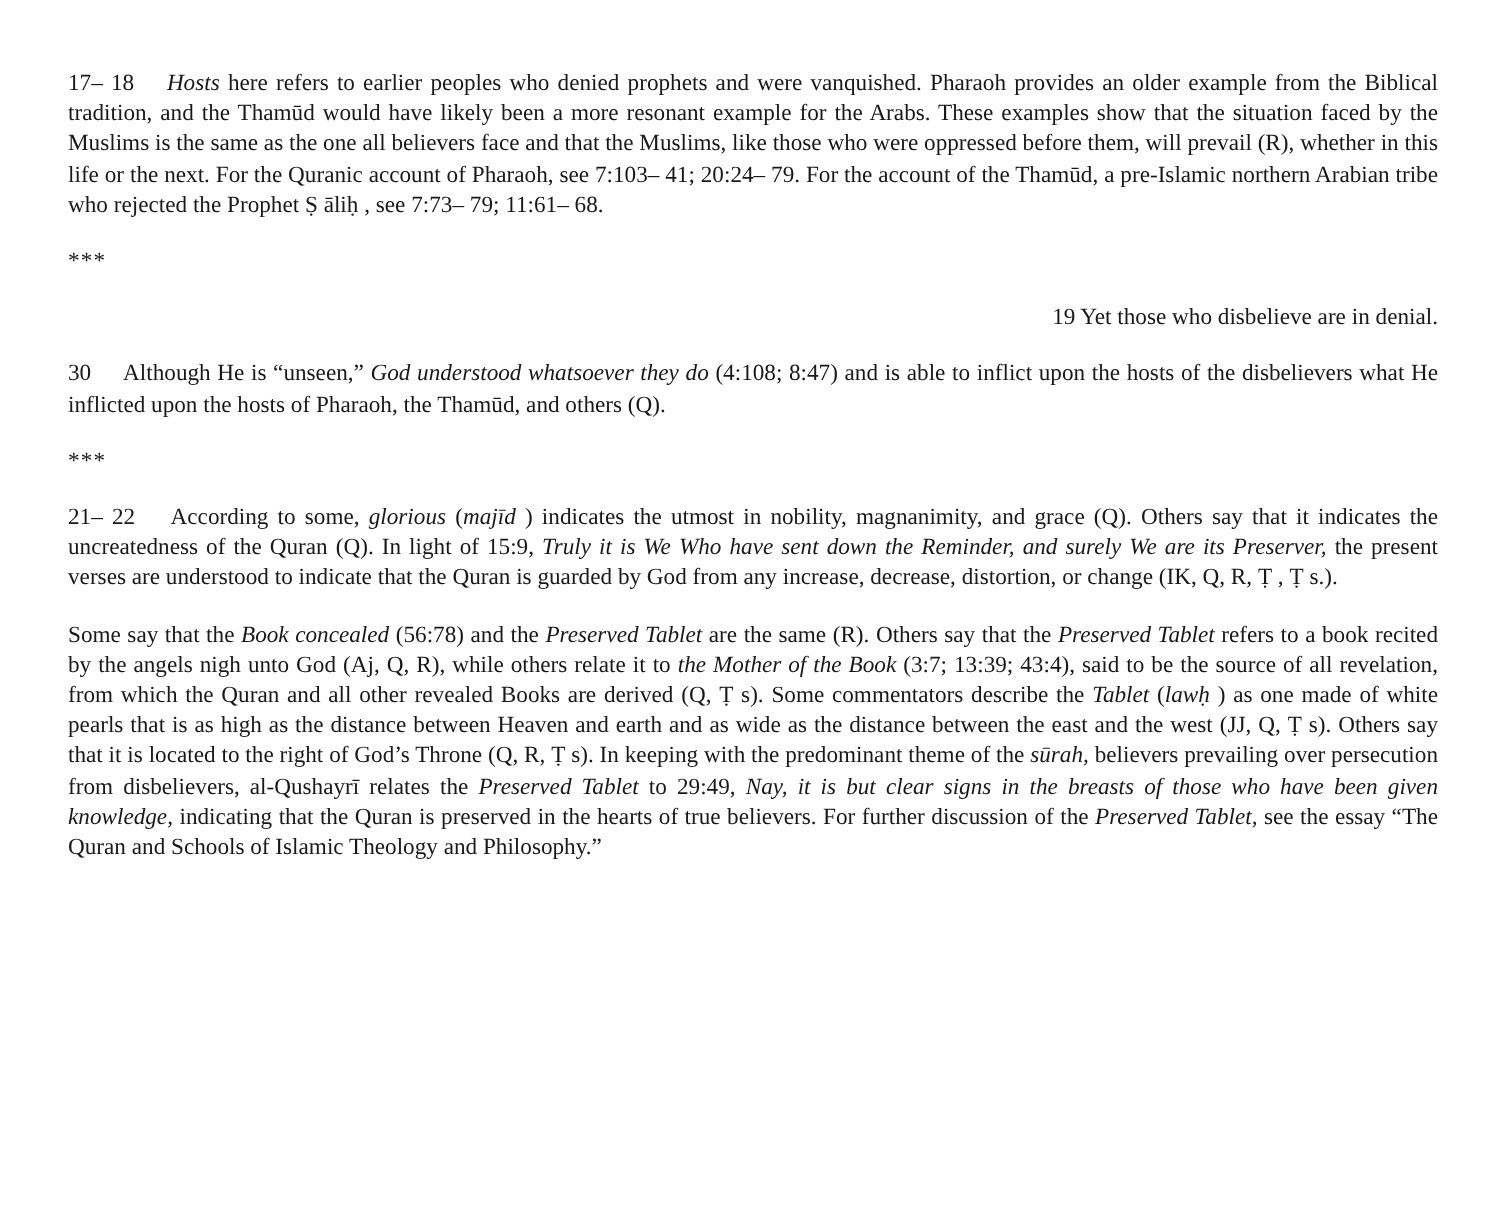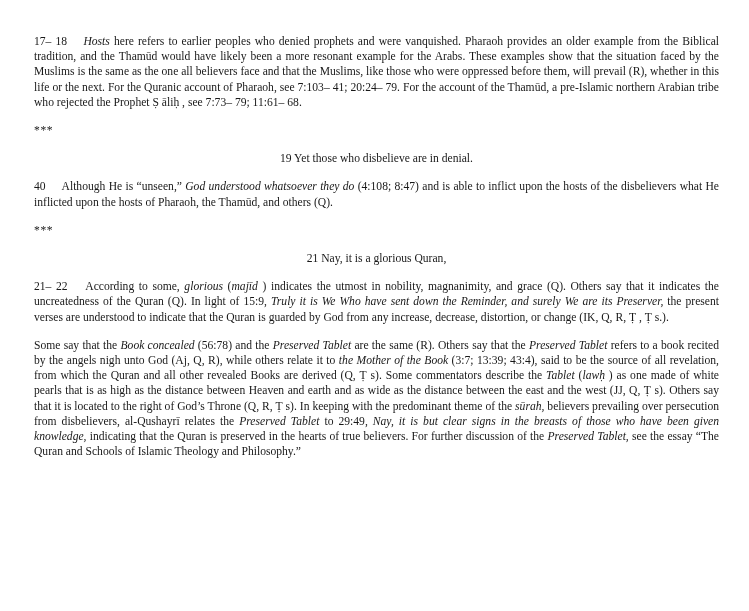--- a/index.html
+++ b/index.html
@@ -32,21 +32,21 @@
   
   .commentary {
     margin-bottom: 13px;
   }
   .commentary .vnum {
     white-space: pre;
   }
   
   .verse {
     margin-bottom: 13px;
-    text-align: center;
+    text-align: right;
   }
   
   .sep {
     margin: 0 0 13px 0;
     font-size: 11.6px;
     line-height: 15.2px;
     letter-spacing: 0.6px;
     text-align: left;
     color: #181818;
   }
@@ -62,24 +62,23 @@
 
   <div class="spacer-top"></div>
 
   <p class="block commentary"><span class="vnum">17– 18</span><span class="vnum">    </span><i>Hosts</i><span> here refers to earlier peoples who denied prophets and were vanquished. Pharaoh provides an older example from the Biblical tradition, and the Thamūd would have likely been a more resonant example for the Arabs. These examples show that the situation faced by the Muslims is the same as the one all believers face and that the Muslims, like those who were oppressed before them, will prevail (R), whether in this life or the next. For the Quranic account of Pharaoh, see 7:103– 41; 20:24– 79. For the account of the Thamūd, a pre-Islamic northern Arabian tribe who rejected the Prophet Ṣ āliḥ , see 7:73– 79; 11:61– 68.</span></p>
 
   <p class="sep">***</p>
 
   <p class="block verse"><span>19 Yet those who disbelieve are in denial.</span></p>
 
 
-  <p class="block commentary"><span class="vnum">40</span><span class="vnum">     </span><span>Although He is “unseen,” </span><i>God understood whatsoever they do</i><span> (4:108; 8:47) and is able to inflict upon the hosts of the disbelievers what He inflicted upon the hosts of Pharaoh, the Thamūd, and others (Q).</span></p>
+  <p class="block commentary"><span class="vnum">30</span><span class="vnum">     </span><span>Although He is “unseen,” </span><i>God understood whatsoever they do</i><span> (4:108; 8:47) and is able to inflict upon the hosts of the disbelievers what He inflicted upon the hosts of Pharaoh, the Thamūd, and others (Q).</span></p>
 
   <p class="sep">***</p>
 
-  <p class="block verse"><span>21 Nay, it is a glorious Quran,</span></p>
 
 
   <p class="block commentary"><span class="vnum">21– 22</span><span class="vnum">    </span><span>According to some, </span><i>glorious</i><span> (</span><i>majīd</i><span> ) indicates the utmost in nobility, magnanimity, and grace (Q). Others say that it indicates the uncreatedness of the Quran (Q). In light of 15:9, </span><i>Truly it is We Who have sent down the Reminder, and surely We are its Preserver,</i><span> the present verses are understood to indicate that the Quran is guarded by God from any increase, decrease, distortion, or change (IK, Q, R, Ṭ , Ṭ s.).</span></p>
 
   <p class="block commentary"><span>Some say that the </span><i>Book concealed</i><span> (56:78) and the </span><i>Preserved Tablet</i><span> are the same (R). Others say that the </span><i>Preserved Tablet</i><span> refers to a book recited by the angels nigh unto God (Aj, Q, R), while others relate it to </span><i>the Mother of the Book</i><span> (3:7; 13:39; 43:4), said to be the source of all revelation, from which the Quran and all other revealed Books are derived (Q, Ṭ s). Some commentators describe the </span><i>Tablet</i><span> (</span><i>lawḥ</i><span> ) as one made of white pearls that is as high as the distance between Heaven and earth and as wide as the distance between the east and the west (JJ, Q, Ṭ s). Others say that it is located to the right of God’s Throne (Q, R, Ṭ s). In keeping with the predominant theme of the </span><i>sūrah,</i><span> believers prevailing over persecution from disbelievers, al-Qushayrī relates the </span><i>Preserved Tablet</i><span> to 29:49, </span><i>Nay, it is but clear signs in the breasts of those who have been given knowledge,</i><span> indicating that the Quran is preserved in the hearts of true believers. For further discussion of the </span><i>Preserved Tablet,</i><span> see the essay “The Quran and Schools of Islamic Theology and Philosophy.”</span></p>
 
 </div>
 
 </body></html>

